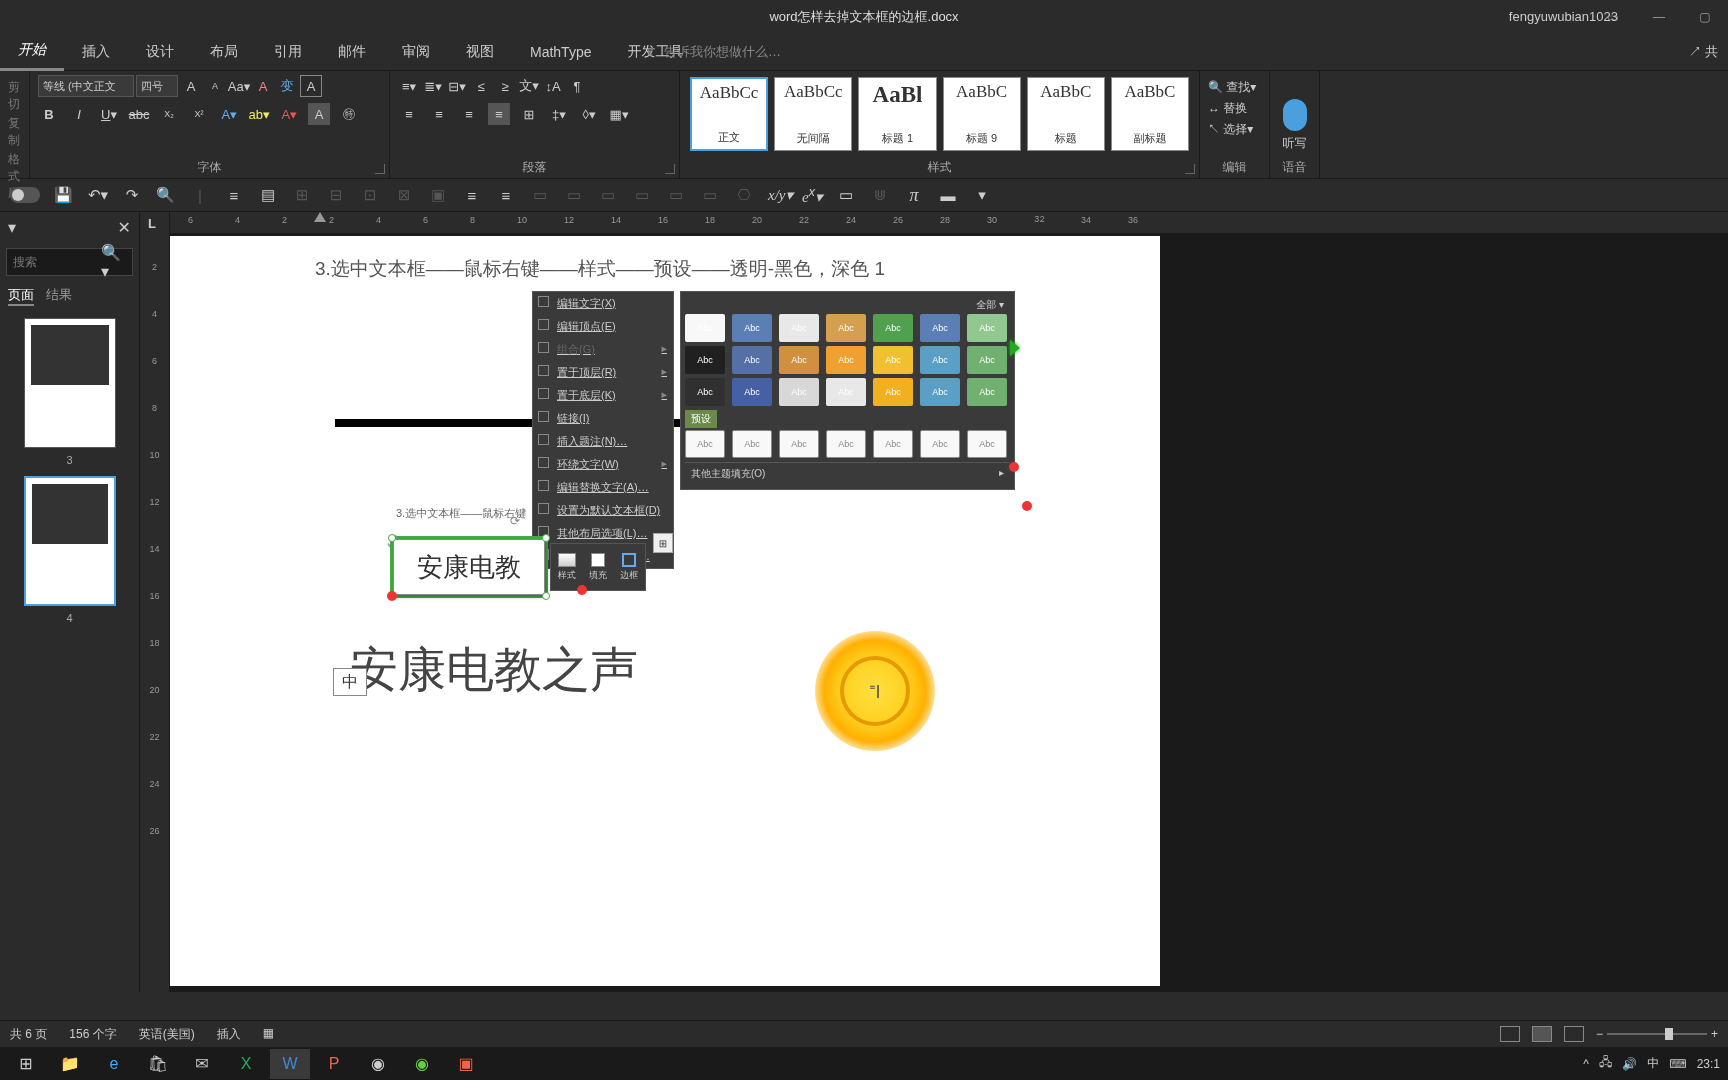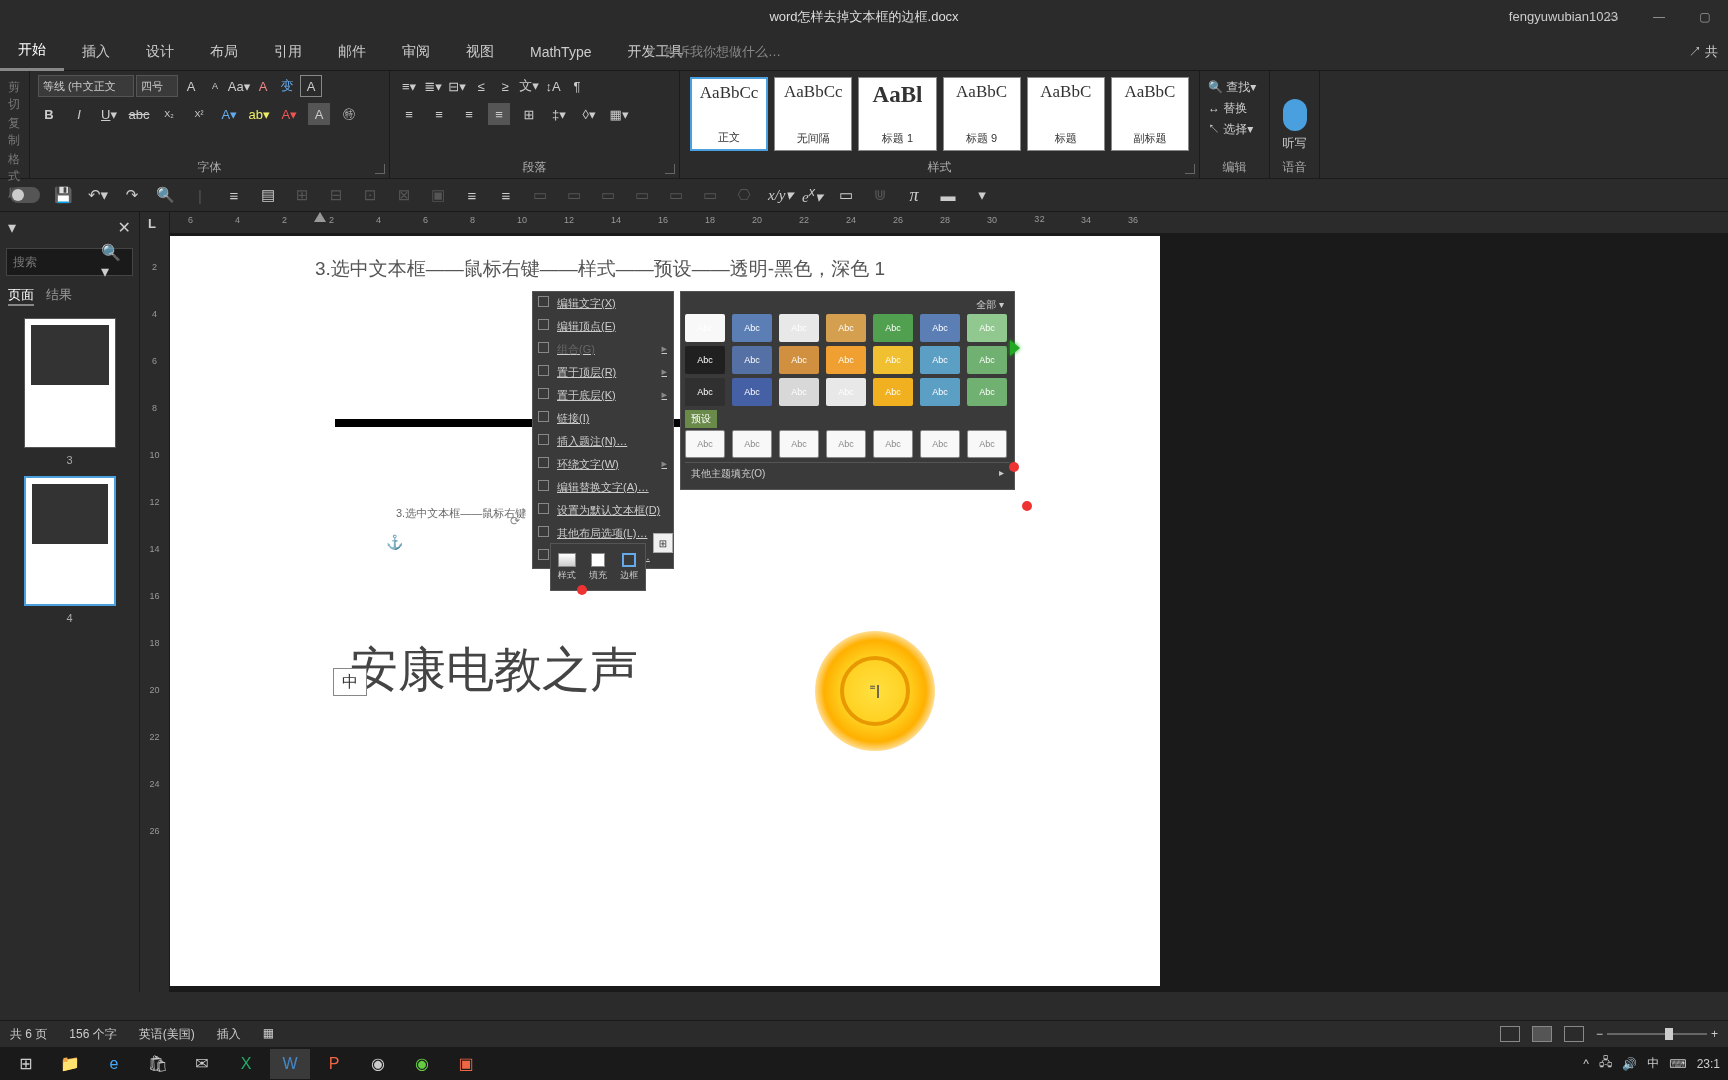--- a/index.html
+++ b/index.html
@@ -4,21 +4,21 @@
 <style>
 *{margin:0;padding:0;box-sizing:border-box;font-family:"Microsoft YaHei",sans-serif;}
 body{background:#2b2b2b;width:1728px;height:1080px;overflow:hidden;position:relative;color:#ccc;}
 .titlebar{height:33px;background:#2b2b2b;display:flex;align-items:center;position:relative;}
 .title{position:absolute;left:50%;transform:translateX(-50%);font-size:13px;color:#ddd;text-align:center;}
 .user{position:absolute;right:110px;font-size:13px;color:#ccc;}
 .winbtns{position:absolute;right:0;display:flex;}
 .winbtn{width:46px;height:33px;display:flex;align-items:center;justify-content:center;color:#999;font-size:12px;}
 .menubar{height:38px;background:#2b2b2b;display:flex;align-items:center;padding-left:0;border-bottom:1px solid #1a1a1a;position:relative;}
 .menutab{padding:8px 18px;font-size:14px;color:#ccc;cursor:pointer;height:38px;display:flex;align-items:center;}
-.menutab.active{color:#fff;border-bottom:3px solid #888;}
+.menutab.active{color:#fff;border-bottom:3px solid #888;font-style:italic;}
 .tellme{display:flex;align-items:center;position:absolute;left:644px;}
 .tellme-icon{color:#888;margin-right:8px;}
 .tellme-text{color:#888;font-size:13px;}
 .share{position:absolute;right:10px;font-size:13px;color:#ccc;}
 .ribbon{height:108px;background:#2b2b2b;display:flex;border-bottom:1px solid #1a1a1a;}
 .rgroup{border-right:1px solid #1a1a1a;padding:4px 8px 2px 8px;display:flex;flex-direction:column;position:relative;}
 .rgroup-label{position:absolute;bottom:2px;left:50%;transform:translateX(-50%);font-size:12px;color:#aaa;}
 .rgroup-expand{position:absolute;bottom:4px;right:4px;width:10px;height:10px;border:1px solid #666;border-top:none;border-left:none;}
 .clipboard{width:30px;}
 .clip-items{display:flex;flex-direction:column;gap:2px;padding-top:4px;}
@@ -470,20 +470,28 @@
           </div>
         <div class="green-arrow"></div>
         <div class="red-dot" style="right:-5px;top:170px"></div>
       </div>
       <div class="red-dot" style="right:128px;top:265px"></div>
 
       <div class="step3-small">3.选中文本框——鼠标右键</div>
       <div class="rotate-handle">⟳</div>
       <div class="scroll-arrow">⚓</div>
 
+      <div class="textbox-selected">
+        <div class="textbox-inner">安康电教</div>
+        <div class="handle" style="top:-5px;left:-5px"></div>
+        <div class="handle" style="top:-5px;right:-5px"></div>
+        <div class="handle" style="bottom:-5px;left:-5px"></div>
+        <div class="handle" style="bottom:-5px;right:-5px"></div>
+        <div class="red-dot" style="left:-6px;bottom:-6px"></div>
+      </div>
 
       <div class="toolbar-popup">
         <div class="tool-pop-btn">
             <div style="width:18px;height:14px;background:linear-gradient(#fff,#ccc);border:1px solid #888"></div>
             <span>样式</span>
           </div>
         <div class="tool-pop-btn">
             <div style="width:14px;height:14px;background:#fff;border:1px solid #888"></div>
             <span>填充</span>
           </div>

